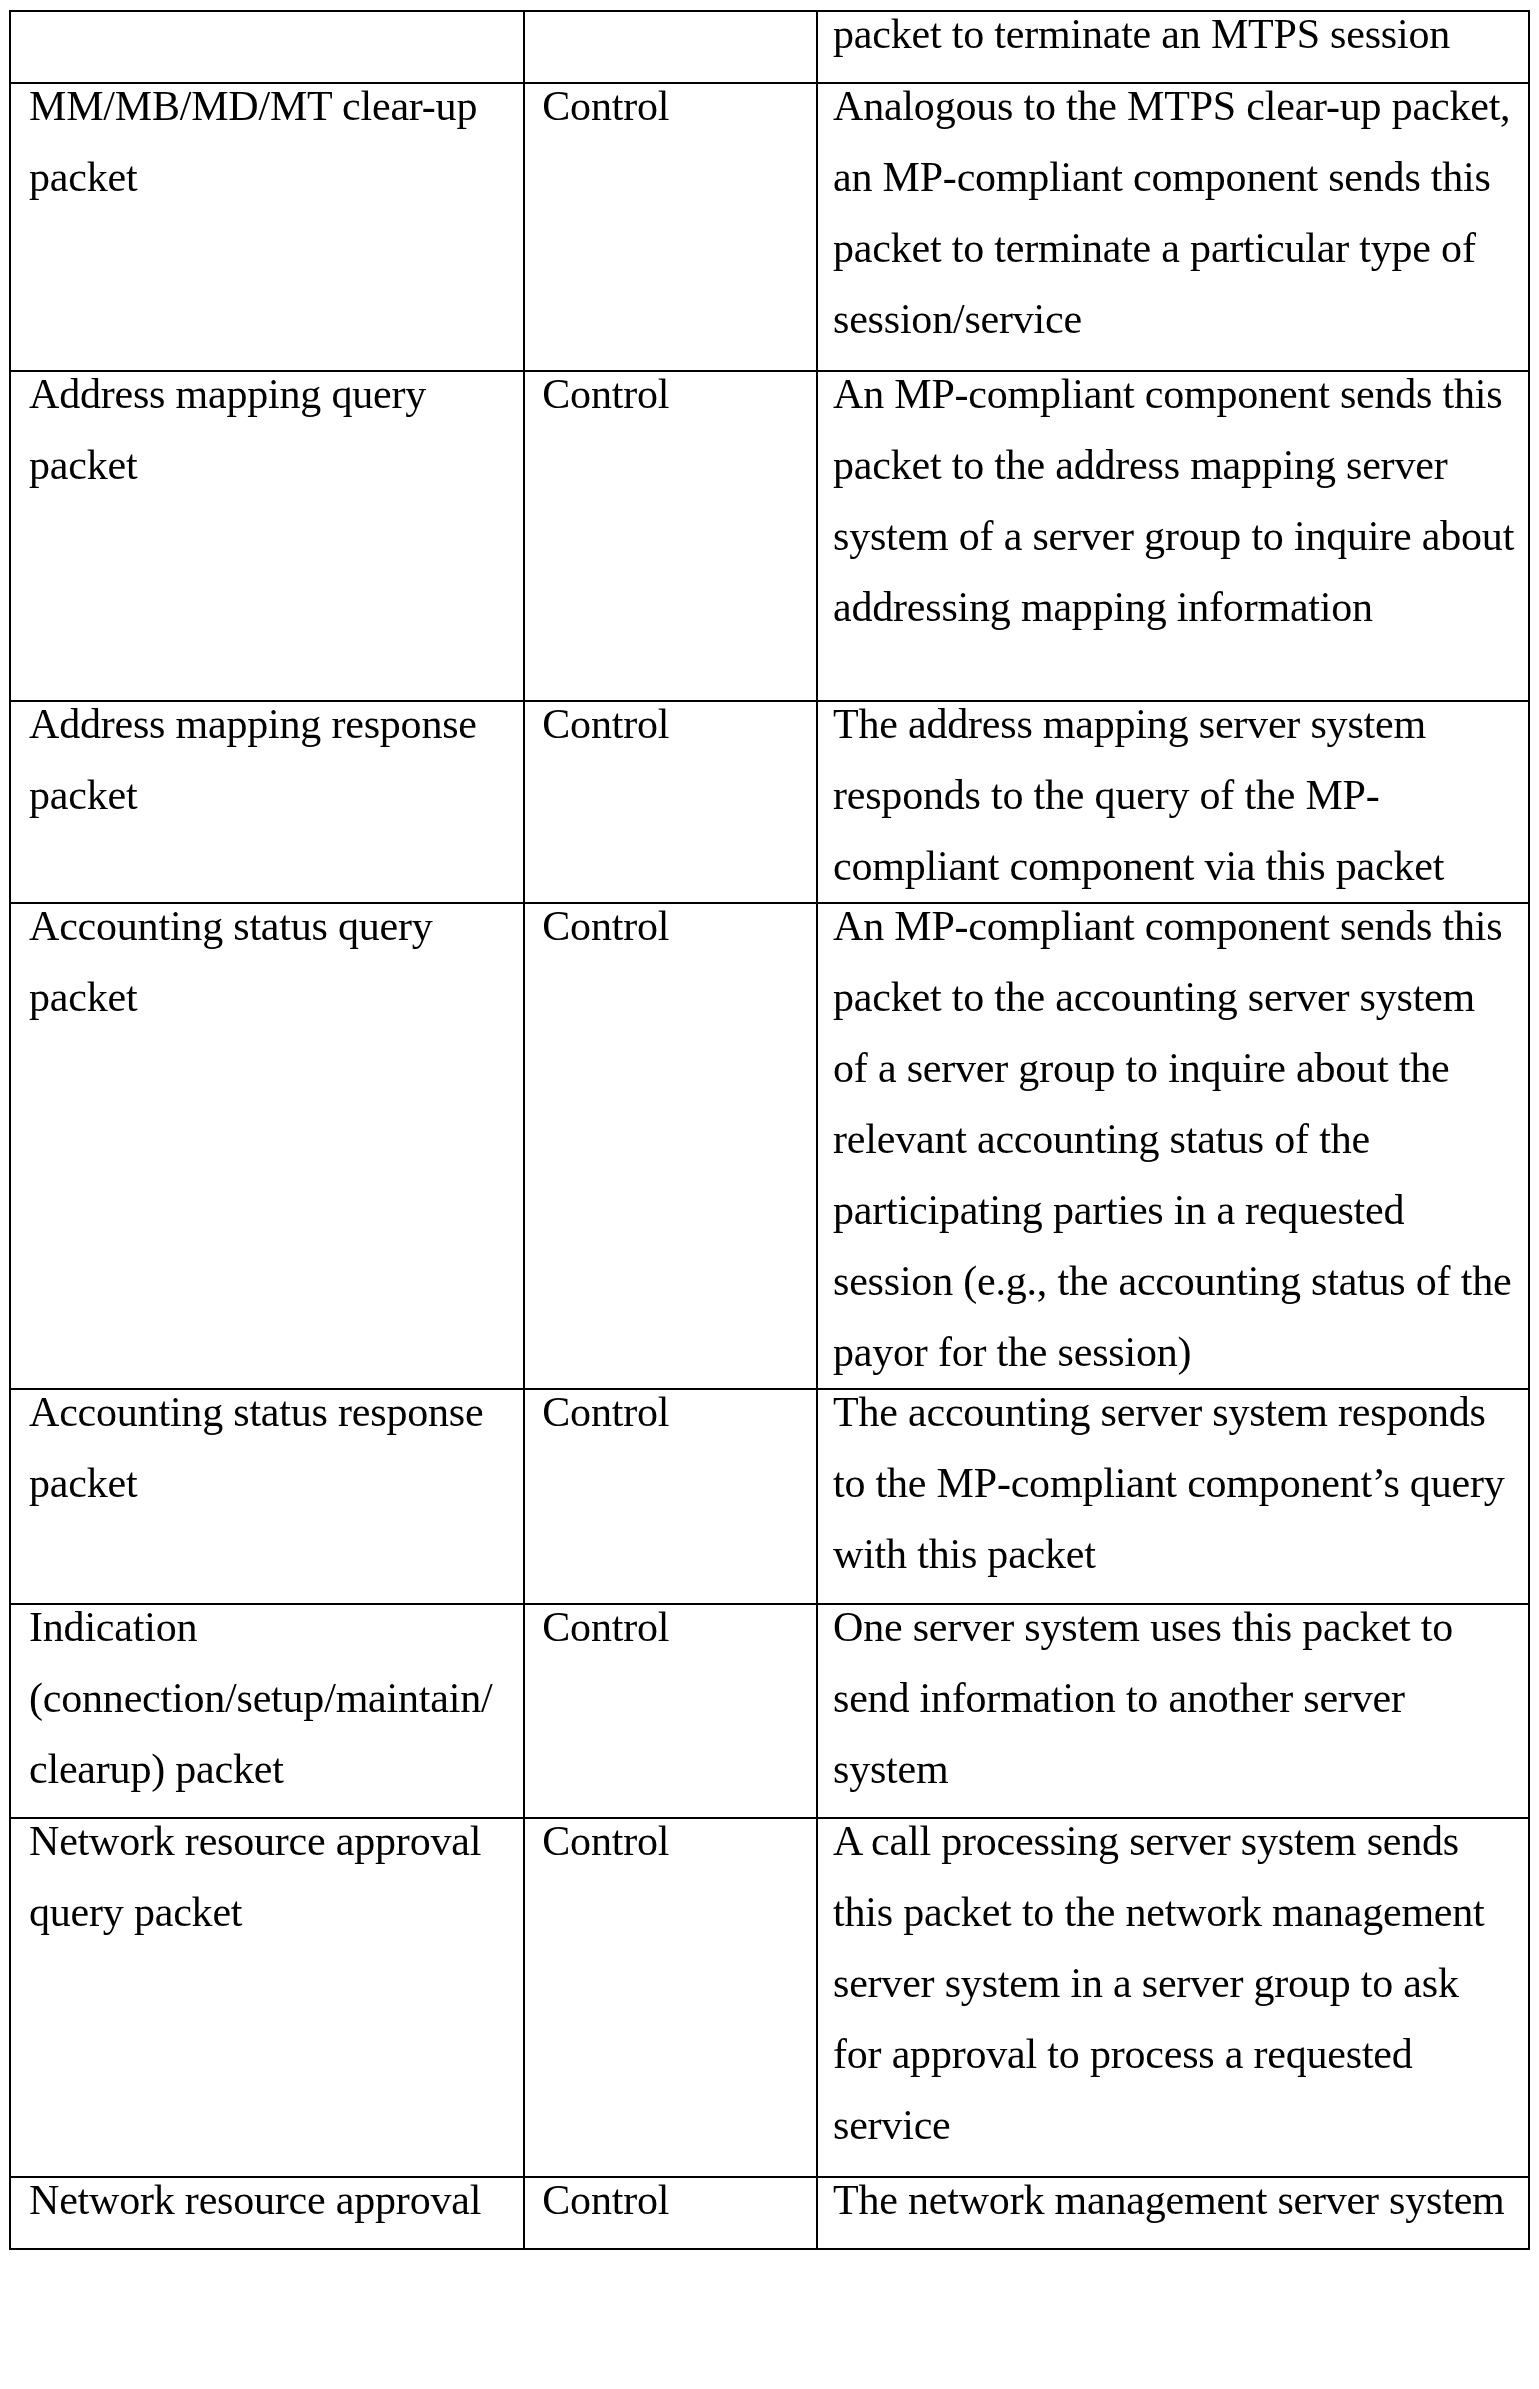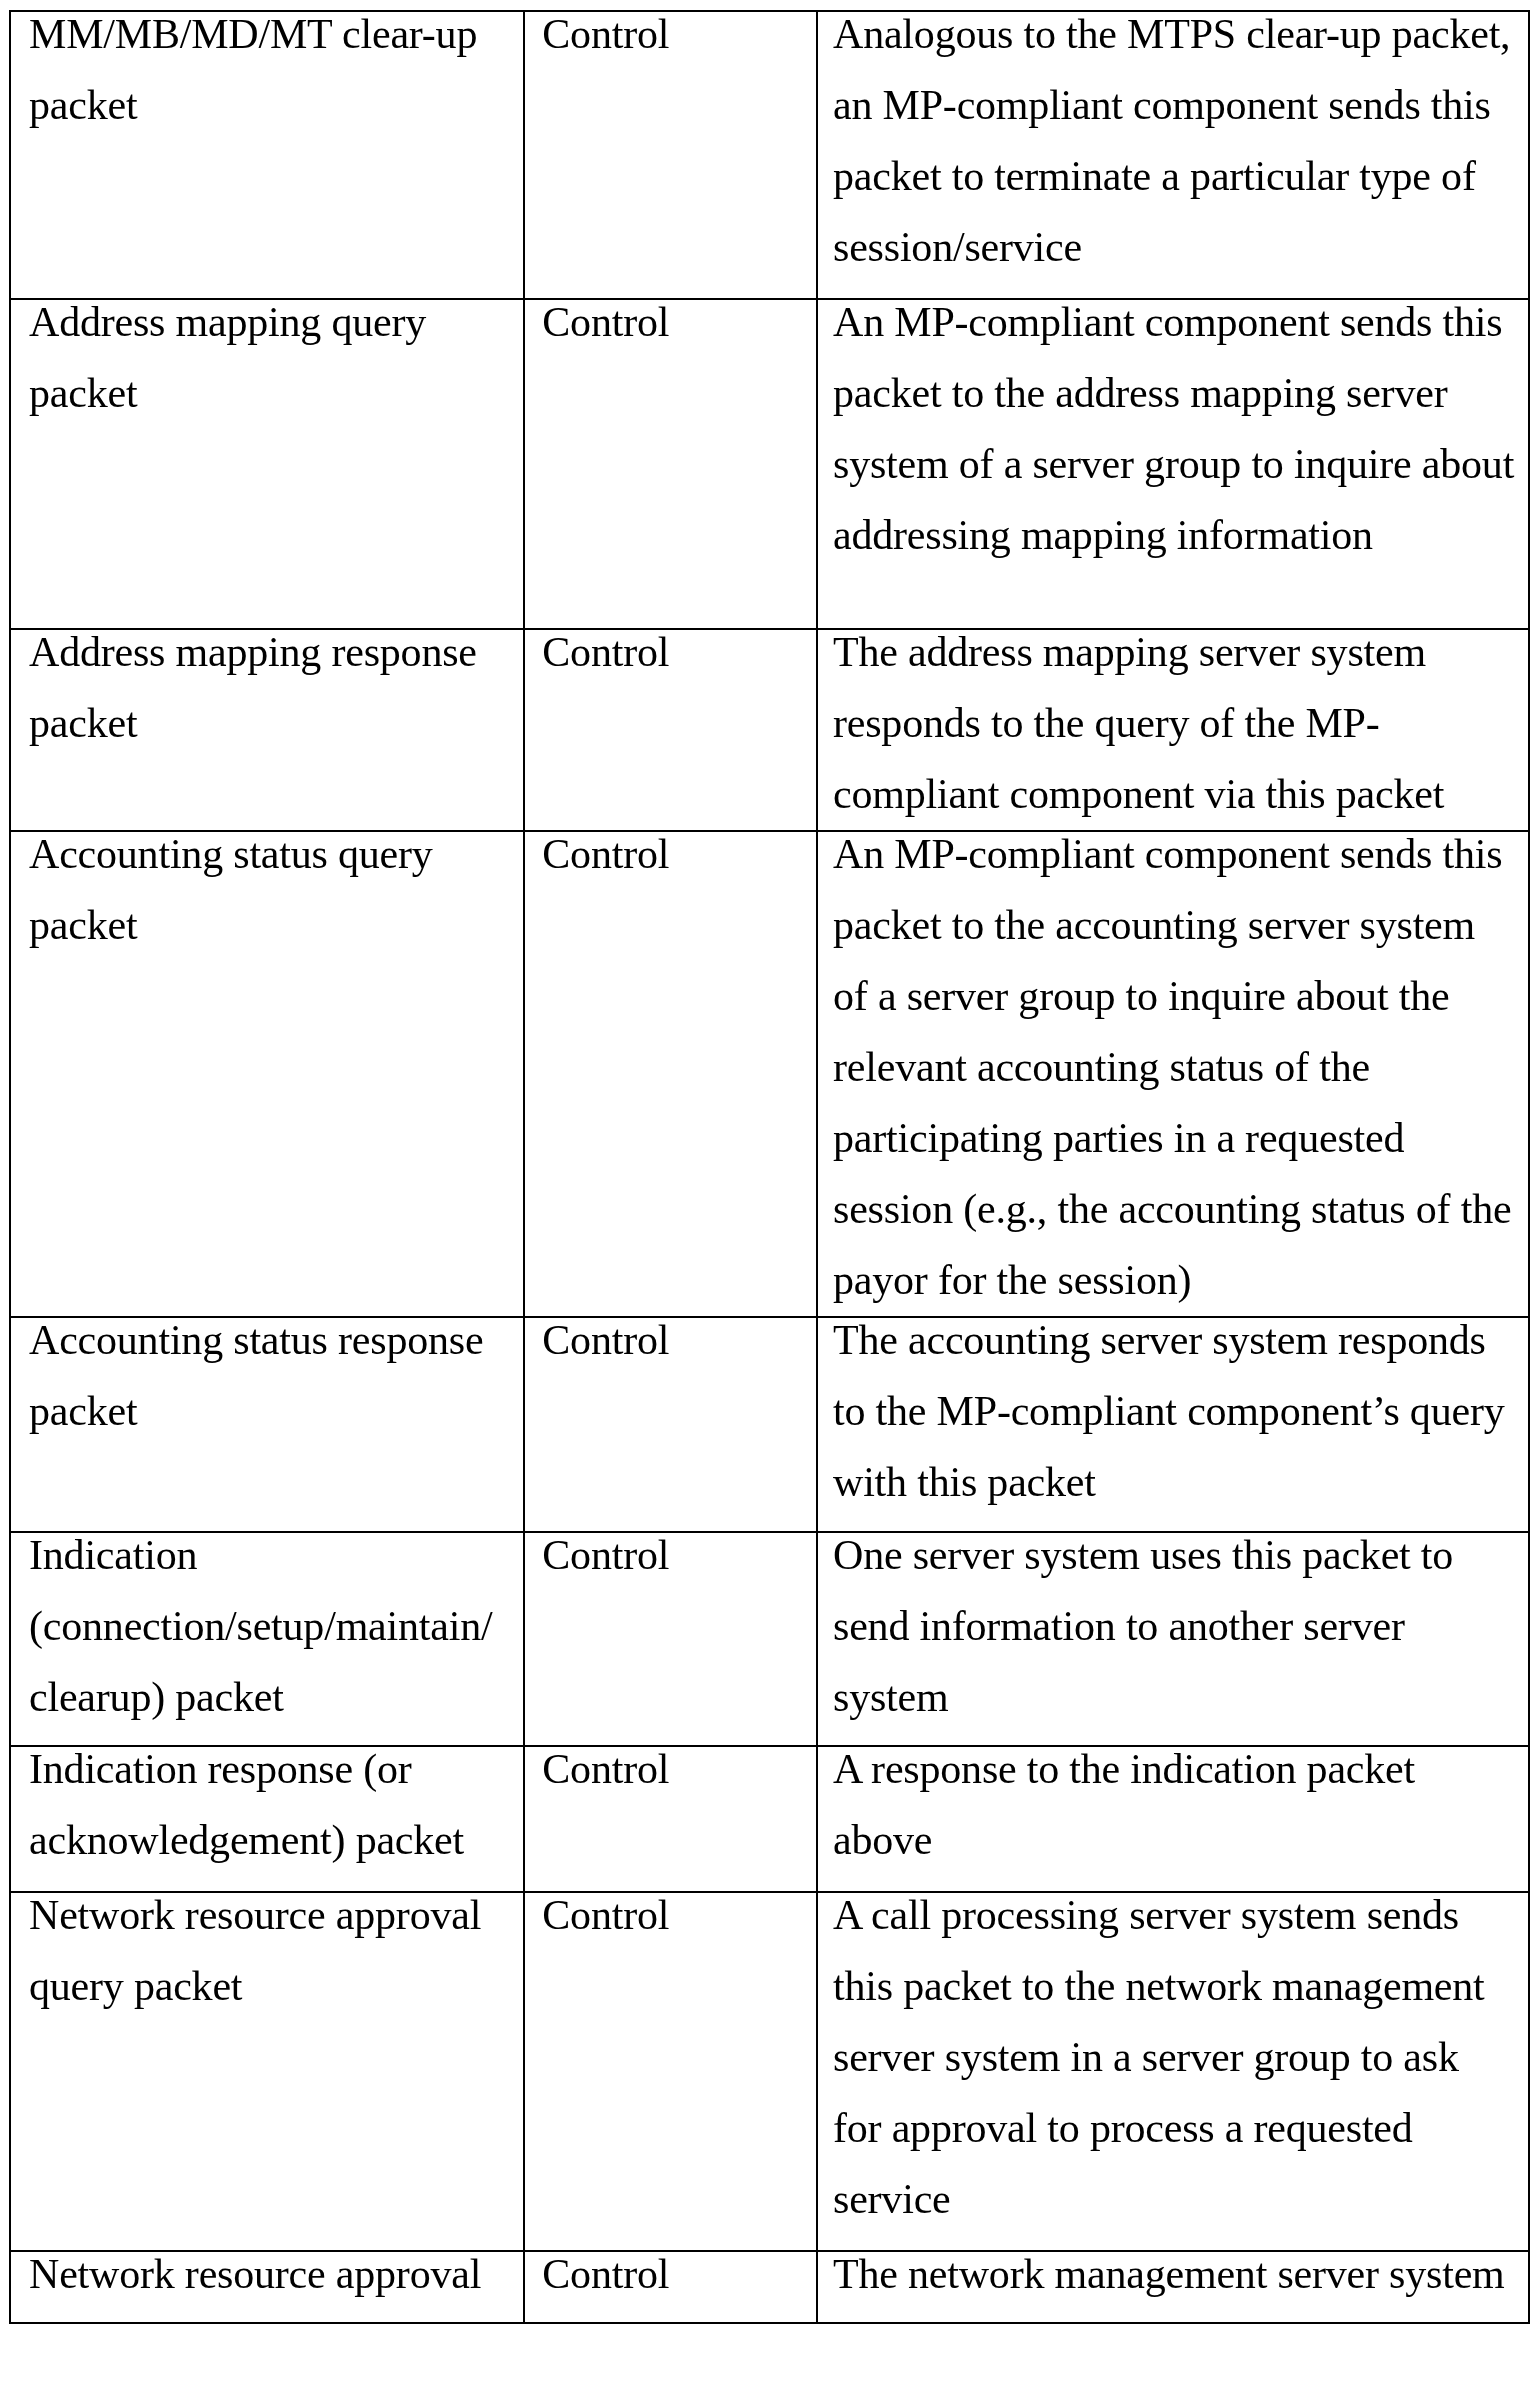--- a/index.html
+++ b/index.html
@@ -57,20 +57,35 @@
 
 <div class="page">
   <table class="doc-table">
     <colgroup>
       <col class="c1">
       <col class="c2">
       <col class="c3">
     </colgroup>
     <tbody id="table-body">
 
+  <tr style="height: 72px;">
+    <td class="c1">
+      <div class="cell-text"></div>
+    </td>
+    <td class="c2">
+      <div class="cell-text">
+              <span class="line"></span>
+            </div>
+    </td>
+    <td class="c3">
+      <div class="cell-text">
+              <span class="line">packet to terminate an MTPS session</span>
+            </div>
+    </td>
+  </tr>
 
   <tr style="height: 288px;">
     <td class="c1">
       <div class="cell-text">
               <span class="line">MM/MB/MD/MT clear-up</span>
               <span class="line">packet</span>
             </div>
     </td>
     <td class="c2">
       <div class="cell-text">
@@ -191,39 +206,20 @@
     </td>
     <td class="c3">
       <div class="cell-text">
               <span class="line">One server system uses this packet to</span>
               <span class="line">send information to another server</span>
               <span class="line">system</span>
             </div>
     </td>
   </tr>
 
-  <tr style="height: 146px;">
-    <td class="c1">
-      <div class="cell-text">
-              <span class="line">Indication response (or</span>
-              <span class="line">acknowledgement) packet</span>
-            </div>
-    </td>
-    <td class="c2">
-      <div class="cell-text">
-              <span class="line">Control</span>
-            </div>
-    </td>
-    <td class="c3">
-      <div class="cell-text">
-              <span class="line">A response to the indication packet</span>
-              <span class="line">above</span>
-            </div>
-    </td>
-  </tr>
 
   <tr style="height: 359px;">
     <td class="c1">
       <div class="cell-text">
               <span class="line">Network resource approval</span>
               <span class="line">query packet</span>
             </div>
     </td>
     <td class="c2">
       <div class="cell-text">

